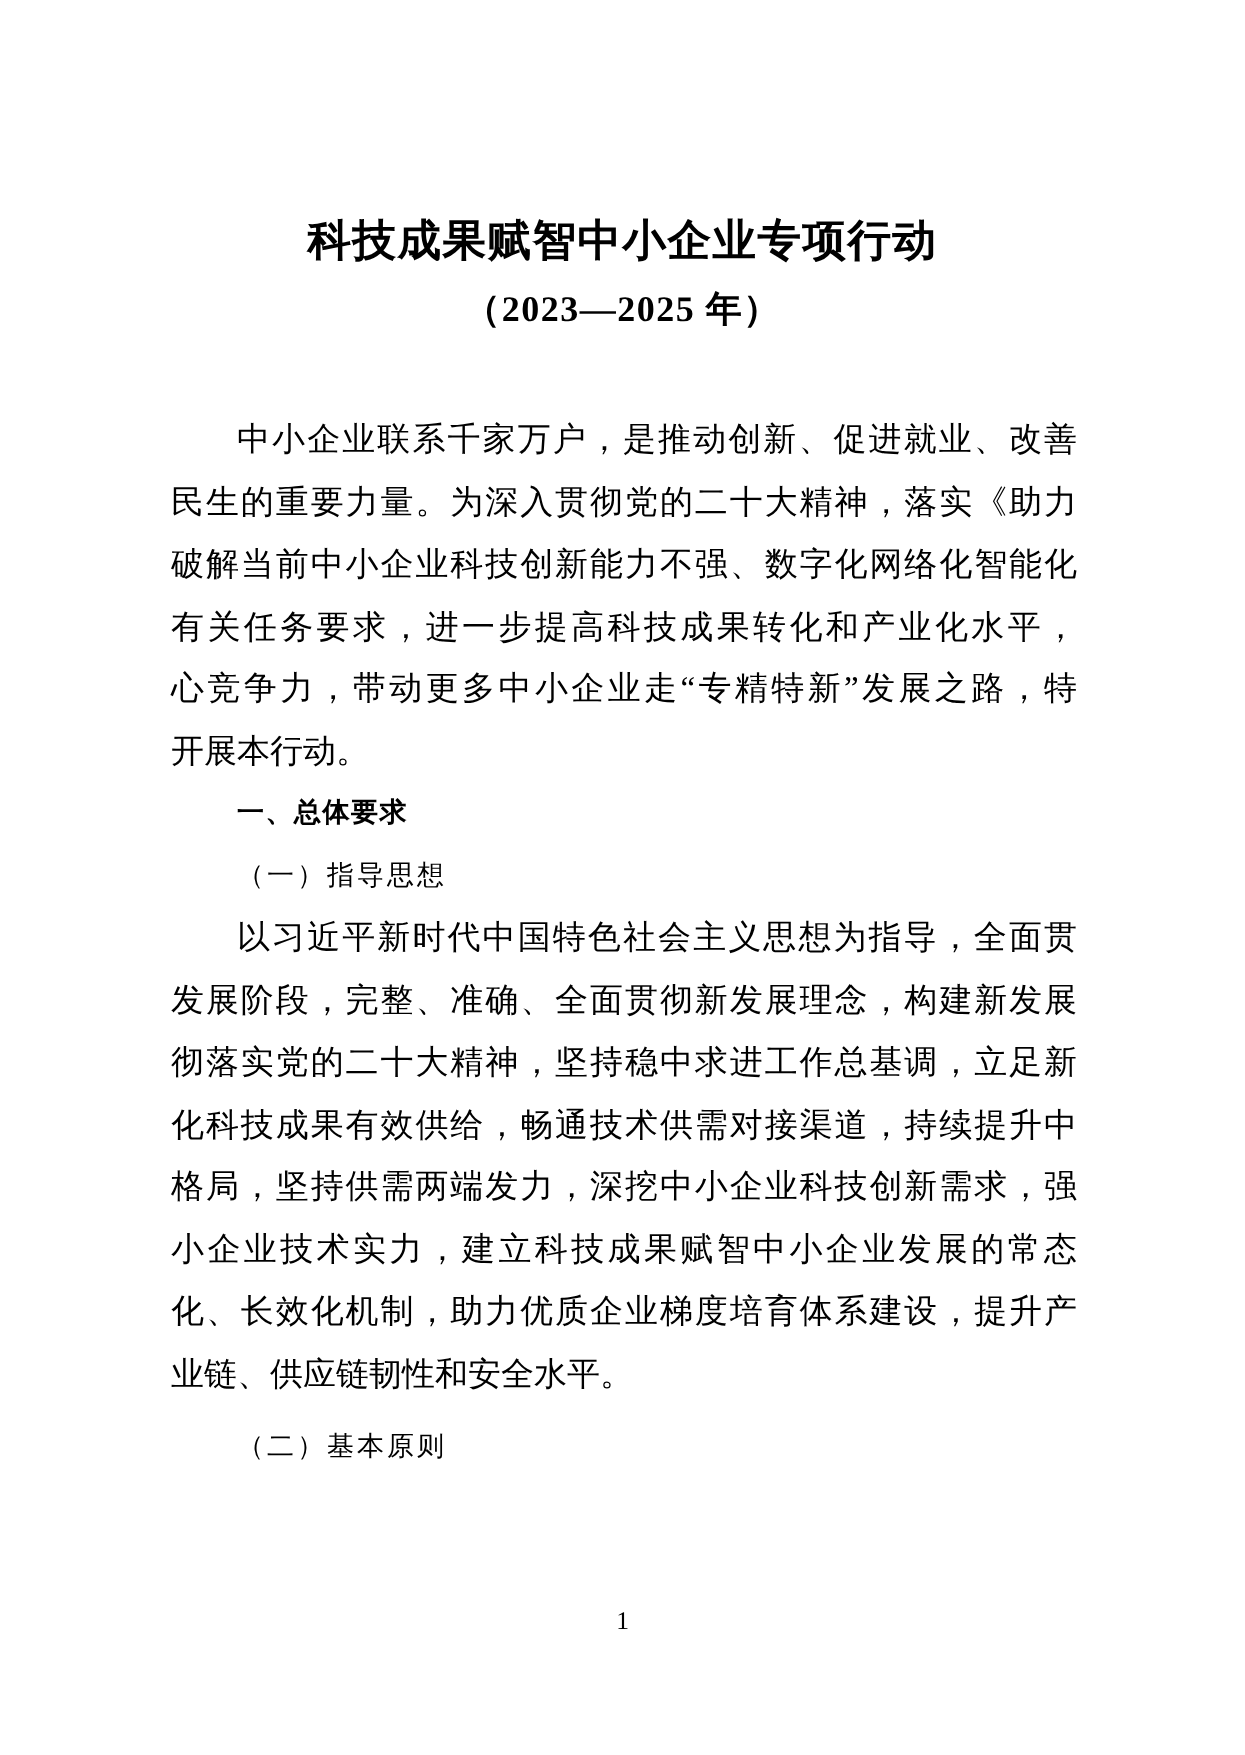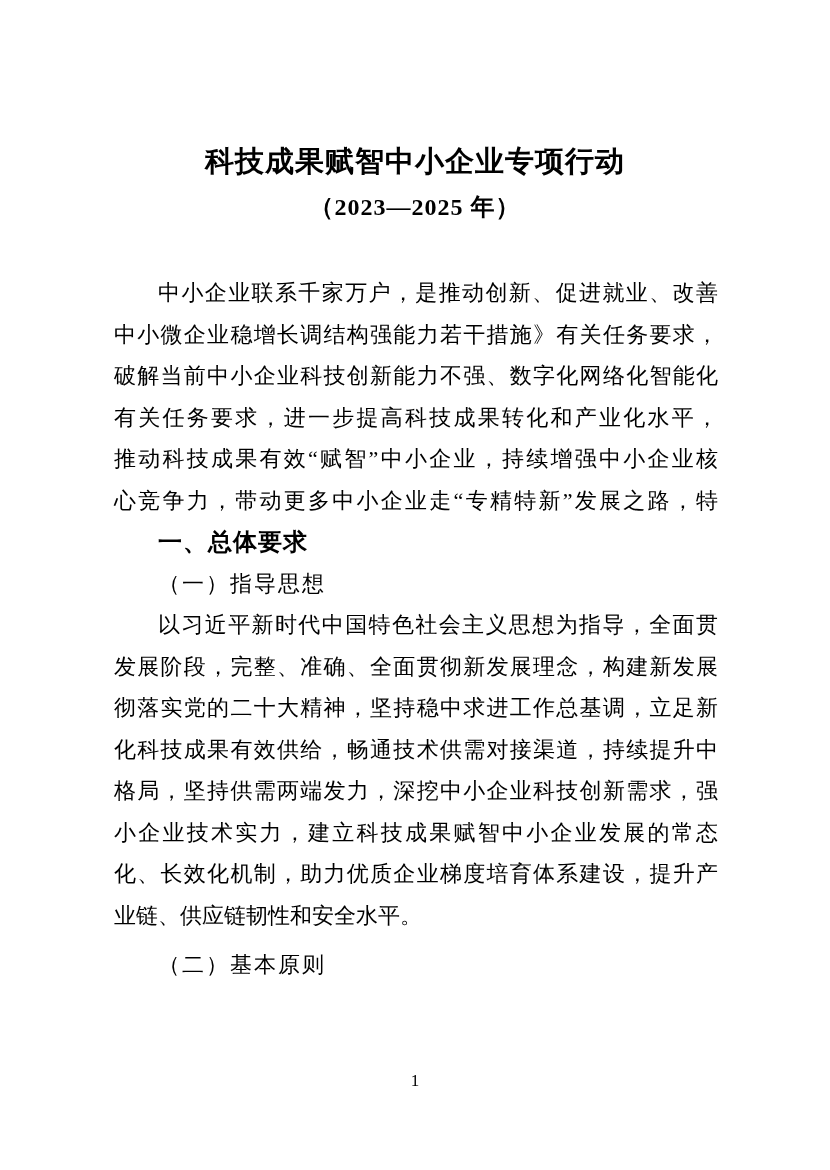--- a/index.html
+++ b/index.html
@@ -47,28 +47,28 @@
     line-height: 41.5px;
     height: 41.5px;
     text-align: justify;
     text-align-last: justify;
   }
   .line.para-start { text-indent: 2em; }
   .line.para-end { text-align-last: left; }
   .heading {
     font-family: "Liberation Sans", sans-serif;
     font-weight: 700;
-    font-size: 24px;
+    font-size: 18px;
     line-height: 41.5px;
     height: 41.5px;
     padding-left: 44px;
     letter-spacing: 1px;
   }
   .subheading {
-    font-size: 22px;
+    font-size: 18px;
     line-height: 41.5px;
     height: 41.5px;
     padding-left: 44px;
     letter-spacing: 2px;
   }
   .subheading.gap { margin-top: 8px; }
   .page-number {
     position: absolute;
     top: 1071px;
     left: 0;
@@ -83,25 +83,25 @@
 
 <div class="page">
 
   <div class="title-block">
     <div class="doc-title">科技成果赋智中小企业专项行动</div>
     <div class="doc-subtitle">（2023—2025 年）</div>
   </div>
 
   <div class="content">
     <div class="line para-start">中小企业联系千家万户，是推动创新、促进就业、改善</div>
-    <div class="line">中小微企业稳增长调结构强能力若干措施》有关任务要求，</div>
+    <div class="line">民生的重要力量。为深入贯彻党的二十大精神，落实《助力</div>
     <div class="line">破解当前中小企业科技创新能力不强、数字化网络化智能化</div>
     <div class="line">有关任务要求，进一步提高科技成果转化和产业化水平，</div>
-    <div class="line">推动科技成果有效“赋智”中小企业，持续增强中小企业核</div>
     <div class="line">心竞争力，带动更多中小企业走“专精特新”发展之路，特</div>
+    <div class="line para-end">开展本行动。</div>
 
     <div class="heading">一、总体要求</div>
     <div class="subheading">（一）指导思想</div>
 
     <div class="line para-start">以习近平新时代中国特色社会主义思想为指导，全面贯</div>
     <div class="line">发展阶段，完整、准确、全面贯彻新发展理念，构建新发展</div>
     <div class="line">彻落实党的二十大精神，坚持稳中求进工作总基调，立足新</div>
     <div class="line">化科技成果有效供给，畅通技术供需对接渠道，持续提升中</div>
     <div class="line">格局，坚持供需两端发力，深挖中小企业科技创新需求，强</div>
     <div class="line">小企业技术实力，建立科技成果赋智中小企业发展的常态</div>

